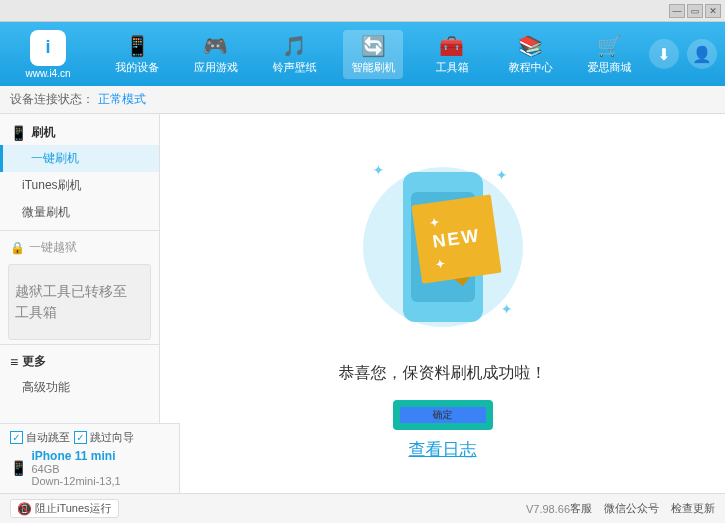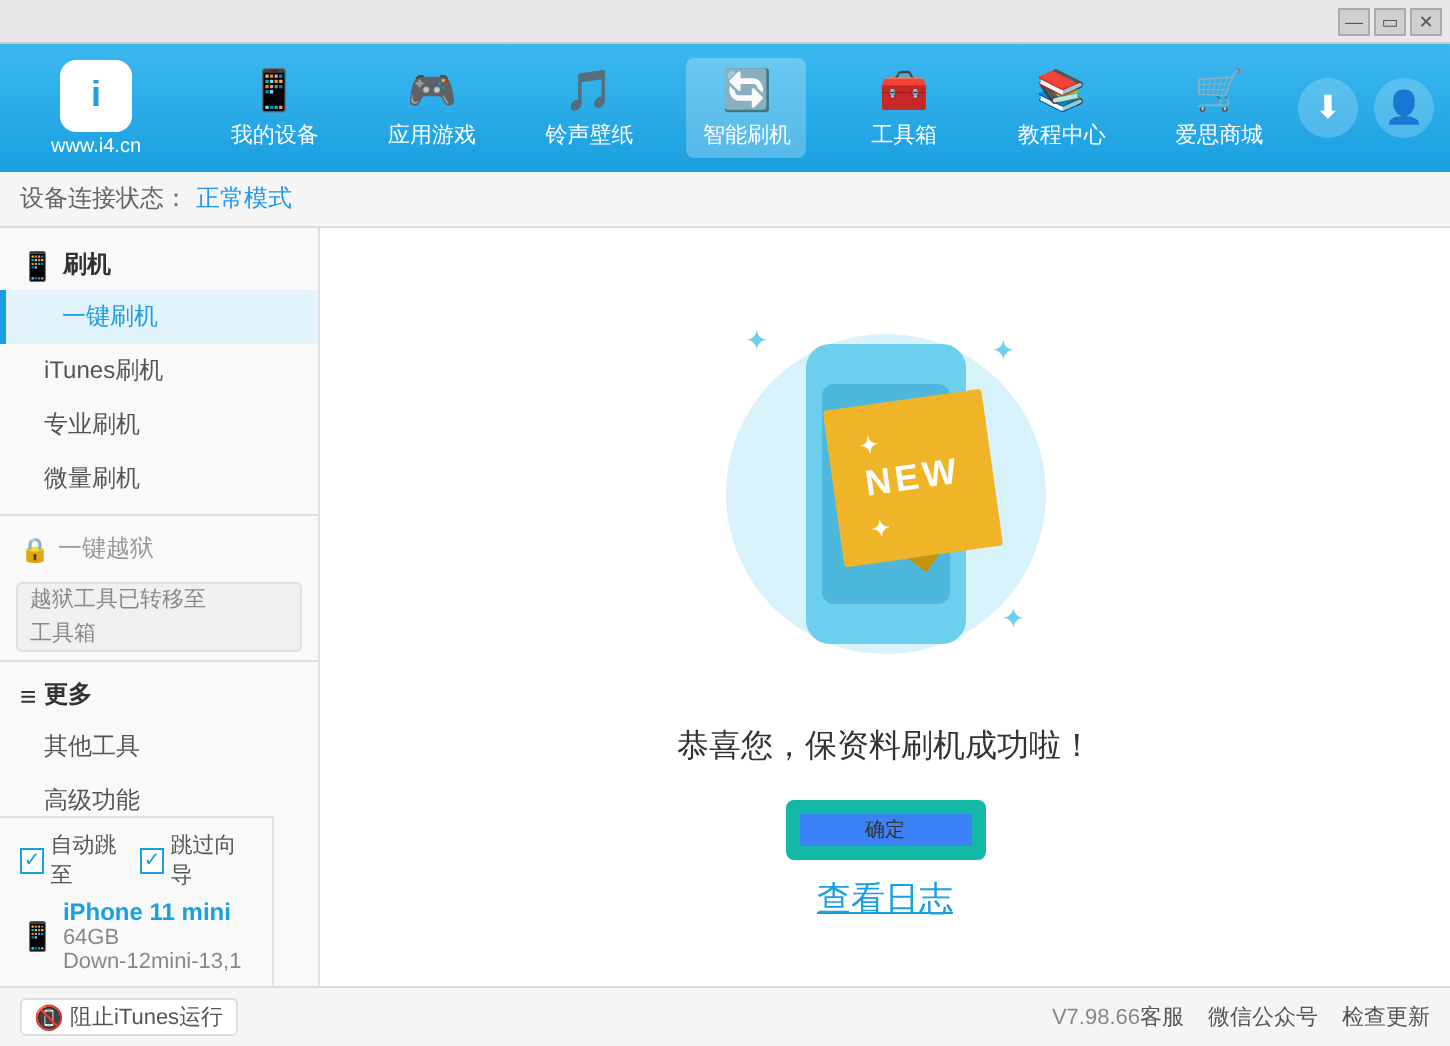--- a/index.html
+++ b/index.html
@@ -117,22 +117,22 @@
     .sidebar-locked {
       display: flex; align-items: center;
       padding: 4px 10px;
       font-size: 12px; color: #999;
     }
     .sidebar-locked-icon { margin-right: 4px; font-size: 12px; color: #bbb; }
     .sidebar-notice {
       background: #f0f0f0;
       border: 1px solid #e0e0e0;
       margin: 4px 8px;
-      padding: 0 6px;
-      font-size: 11px; color: #888;
+      padding: 16px 6px;
+      font-size: 14px; color: #888;
       border-radius: 3px;
       line-height: 1.5;
     }
 
     
     .content {
       flex: 1;
       display: flex;
       flex-direction: column;
       align-items: center;
@@ -304,44 +304,38 @@
       <span class="sidebar-section-icon">📱</span>
       <span>刷机</span>
     </div>
     <div class="sidebar-item active">
       <span>一键刷机</span>
     </div>
     <div class="sidebar-item">
       <span>iTunes刷机</span>
     </div>
     <div class="sidebar-item">
-      <span>专业刷机</span>
-    </div>
-    <div class="sidebar-item">
       <span>微量刷机</span>
     </div>
 
     <div class="sidebar-divider"></div>
 
     <div class="sidebar-locked">
       <span class="sidebar-locked-icon">🔒</span>
       <span>一键越狱</span>
     </div>
     <div class="sidebar-notice">
       越狱工具已转移至<br>工具箱
     </div>
 
     <div class="sidebar-divider"></div>
 
     <div class="sidebar-section-title">
       <span class="sidebar-section-icon">≡</span>
       <span>更多</span>
-    </div>
-    <div class="sidebar-item">
-      <span>其他工具</span>
     </div>
     <div class="sidebar-item">
       <span>高级功能</span>
     </div>
   </div>
 
   <div class="content">
 
     <div class="illustration">
       <div class="phone-circle-bg"></div>
@@ -371,21 +365,21 @@
 </div>
 
 <div class="bottom-bar">
   <div class="bottom-left">
     <div class="itunes-bar-item">
       <span class="phone-small-icon">📵</span>
       <span>阻止iTunes运行</span>
     </div>
   </div>
 
-  <div style="position:absolute; left:0; bottom:30px; width:137px; background:#f9f9f9; border-right:1px solid #e0e0e0; border-top:1px solid #e0e0e0; padding:6px 10px;">
+  <div style="position:absolute; left:0; bottom:30px; width:180px; background:#f9f9f9; border-right:1px solid #e0e0e0; border-top:1px solid #e0e0e0; padding:6px 10px;">
     <div style="display:flex;align-items:center;gap:4px;margin-bottom:4px;">
       <label class="checkbox-item">
         <div class="checkbox-box checked"></div>
         <span>自动跳至</span>
       </label>
       <label class="checkbox-item">
         <div class="checkbox-box checked"></div>
         <span>跳过向导</span>
       </label>
     </div>

